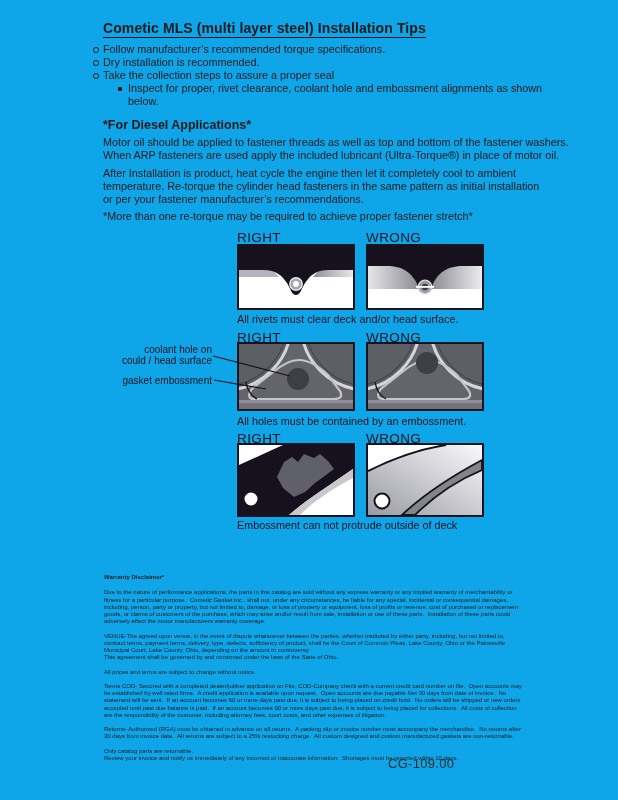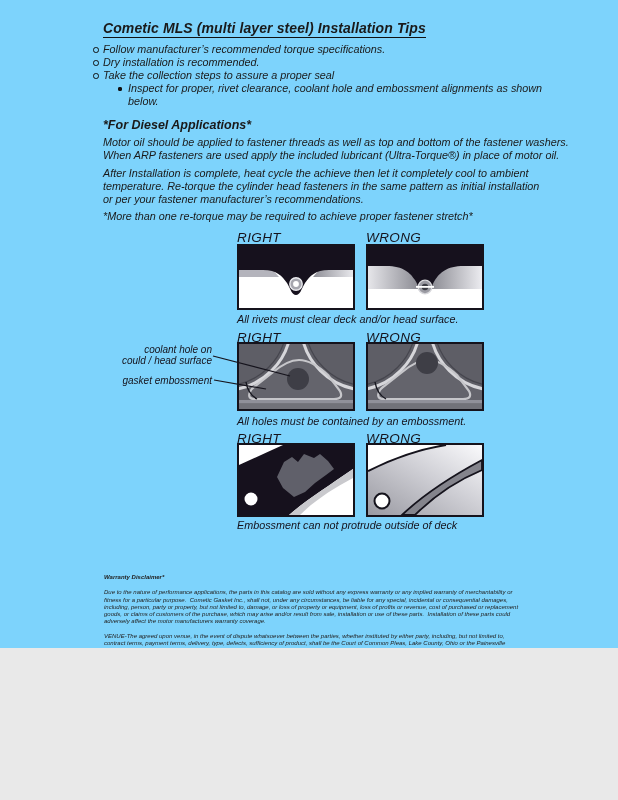--- a/index.html
+++ b/index.html
@@ -1,20 +1,19 @@
 <!DOCTYPE html>
 <html><head>
 <meta charset="utf-8">
 <style>
   html,body{margin:0;padding:0;background:#e9e9e9;}
   #page{
-    position:relative;width:618px;height:648px;background:#7dd3fc;
+    position:relative;width:618px;height:800px;background:#0ea5e9;
     font-family:"Liberation Sans",sans-serif;color:#1a1a1a;overflow:hidden;
     margin:0 auto;
-    font-style:italic;
   }
   .abs{position:absolute;}
   .pre{white-space:pre-wrap;}
   
   #title{left:103px;top:20px;font-size:14px;font-weight:bold;border-bottom:1.6px solid #111;padding-bottom:1px;letter-spacing:.1px;}
   
   #bullets{left:93px;top:43px;font-size:10.8px;line-height:13.1px;width:470px;}
   .b1{padding-left:10px;position:relative;}
   .b1 .ring{position:absolute;left:0;top:4px;width:3.5px;height:3.5px;border:1px solid #111;border-radius:50%;}
   .b2{padding-left:10px;margin-left:25px;position:relative;}
@@ -53,21 +52,21 @@
     <div class="b2"><span class="dot"></span></div>
     <div class="b2"><span class="dot"></span><span class="pre">Inspect for proper, rivet clearance, coolant hole and embossment alignments as shown below.</span></div>
   </div>
 
   <div class="abs" id="diesel-heading">*For Diesel Applications*</div>
   <div class="abs bodytext" id="diesel-p1">
     <div class="pre">Motor oil should be applied to fastener threads as well as top and bottom of the fastener washers.</div>
     <div class="pre">When ARP fasteners are used apply the included lubricant (Ultra-Torque®) in place of motor oil.</div>
   </div>
   <div class="abs bodytext" id="diesel-p2">
-    <div class="pre">After Installation is complete, heat cycle the achieve then let it completely cool to ambient</div>
+    <div class="pre">After Installation is product, heat cycle the engine then let it completely cool to ambient</div>
     <div class="pre">temperature. Re-torque the cylinder head fasteners in the same pattern as initial installation</div>
     <div class="pre">or per your fastener manufacturer’s recommendations.</div>
   </div>
   <div class="abs" id="diesel-note">*More than one re-torque may be required to achieve proper fastener stretch*</div>
 
   <div class="abs figure" style="top:229px;height:100px;">
     <div class="rw-label" style="left:237px;top:1px;">RIGHT</div>
     <div class="rw-label" style="left:366px;top:1px;">WRONG</div>
 
     <div class="figbox" style="left:237px;top:15px;">

